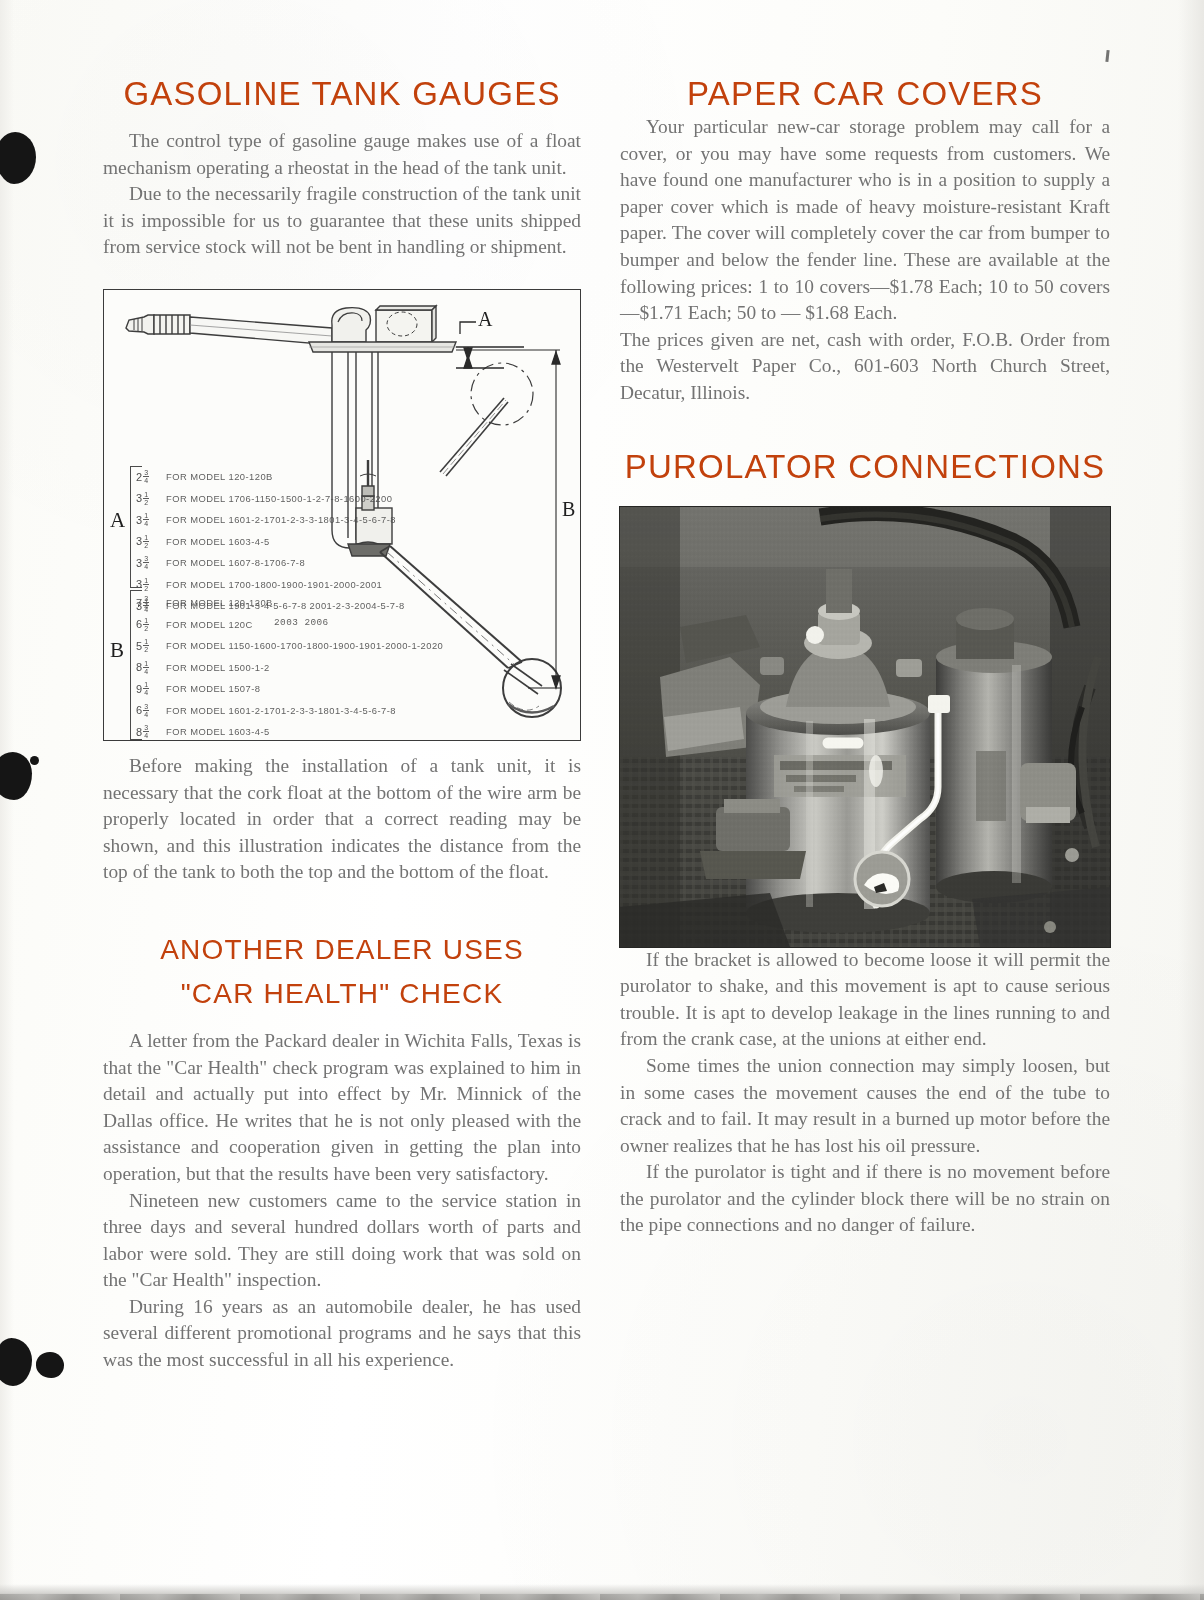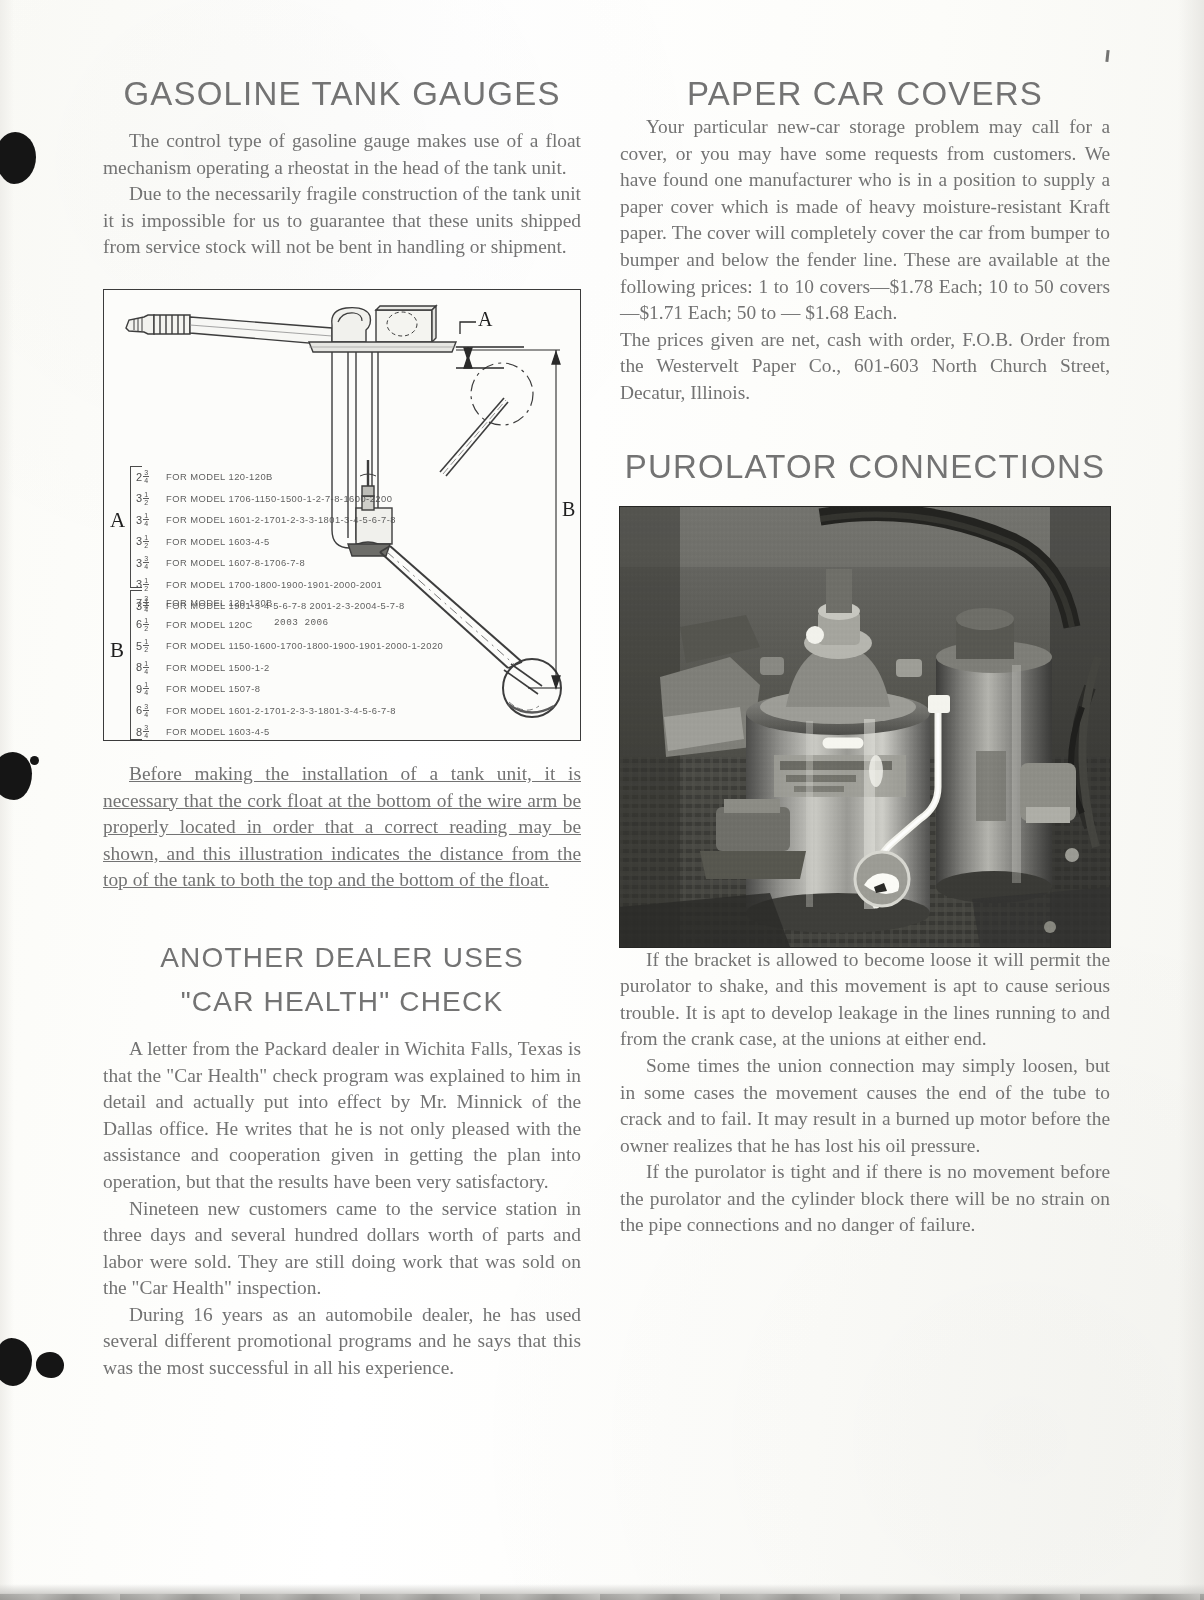--- a/index.html
+++ b/index.html
@@ -56,21 +56,21 @@
 
   
   .col{position:absolute;top:0;}
   .col-left{left:103px;width:478px;}
   .col-right{left:620px;width:490px;}
 
   h1.sec{
     font-family:"Liberation Sans",sans-serif;
     font-weight:400;
     letter-spacing:1.2px;
-    color:#737373;
+    color:#c2410c;
     text-align:center;
     margin:0;
   }
   .sec-xl{font-size:33px;line-height:40px;}
   .sec-lg{font-size:28px;line-height:40px;}
 
   p.body{
     margin:0;
     font-size:19.4px;
     line-height:26.6px;
@@ -398,21 +398,21 @@
                 <span class="num">3</span>
                 <span>4</span>
               </span>
             </span>
           <span class="mtext">FOR MODEL 1603-4-5</span>
         </div>
 
       </div>
     </div>
 
-    <p class="body" style="margin-top:20px;text-decoration:underline;">Before making the installation of a tank unit, it is necessary that the cork float at the bottom of the wire arm be properly located in order that a correct reading may be shown, and this illustration indicates the distance from the top of the tank to both the top and the bottom of the float.</p>
+    <p class="body" style="margin-top:12px;">Before making the installation of a tank unit, it is necessary that the cork float at the bottom of the wire arm be properly located in order that a correct reading may be shown, and this illustration indicates the distance from the top of the tank to both the top and the bottom of the float.</p>
 
     <h1 class="sec sec-lg" style="margin-top:44px;">ANOTHER DEALER USES</h1>
     <h1 class="sec sec-lg" style="margin-top:4px;">"CAR HEALTH" CHECK</h1>
 
     <p class="body" style="margin-top:14px;">A letter from the Packard dealer in Wichita Falls, Texas is that the "Car Health" check program was explained to him in detail and actually put into effect by Mr. Minnick of the Dallas office.  He writes that he is not only pleased with the assistance and cooperation given in getting the plan into operation, but that the results have been very satisfactory.</p>
     <p class="body">Nineteen new customers came to the service station in three days and several hundred dollars worth of parts and labor were sold.  They are still doing work that was sold on the "Car Health" inspection.</p>
     <p class="body">During 16 years as an automobile dealer, he has used several different promotional programs and he says that this was the most successful in all his experience.</p>
   </div>
 
   <div class="col col-right" style="top:74px;">

